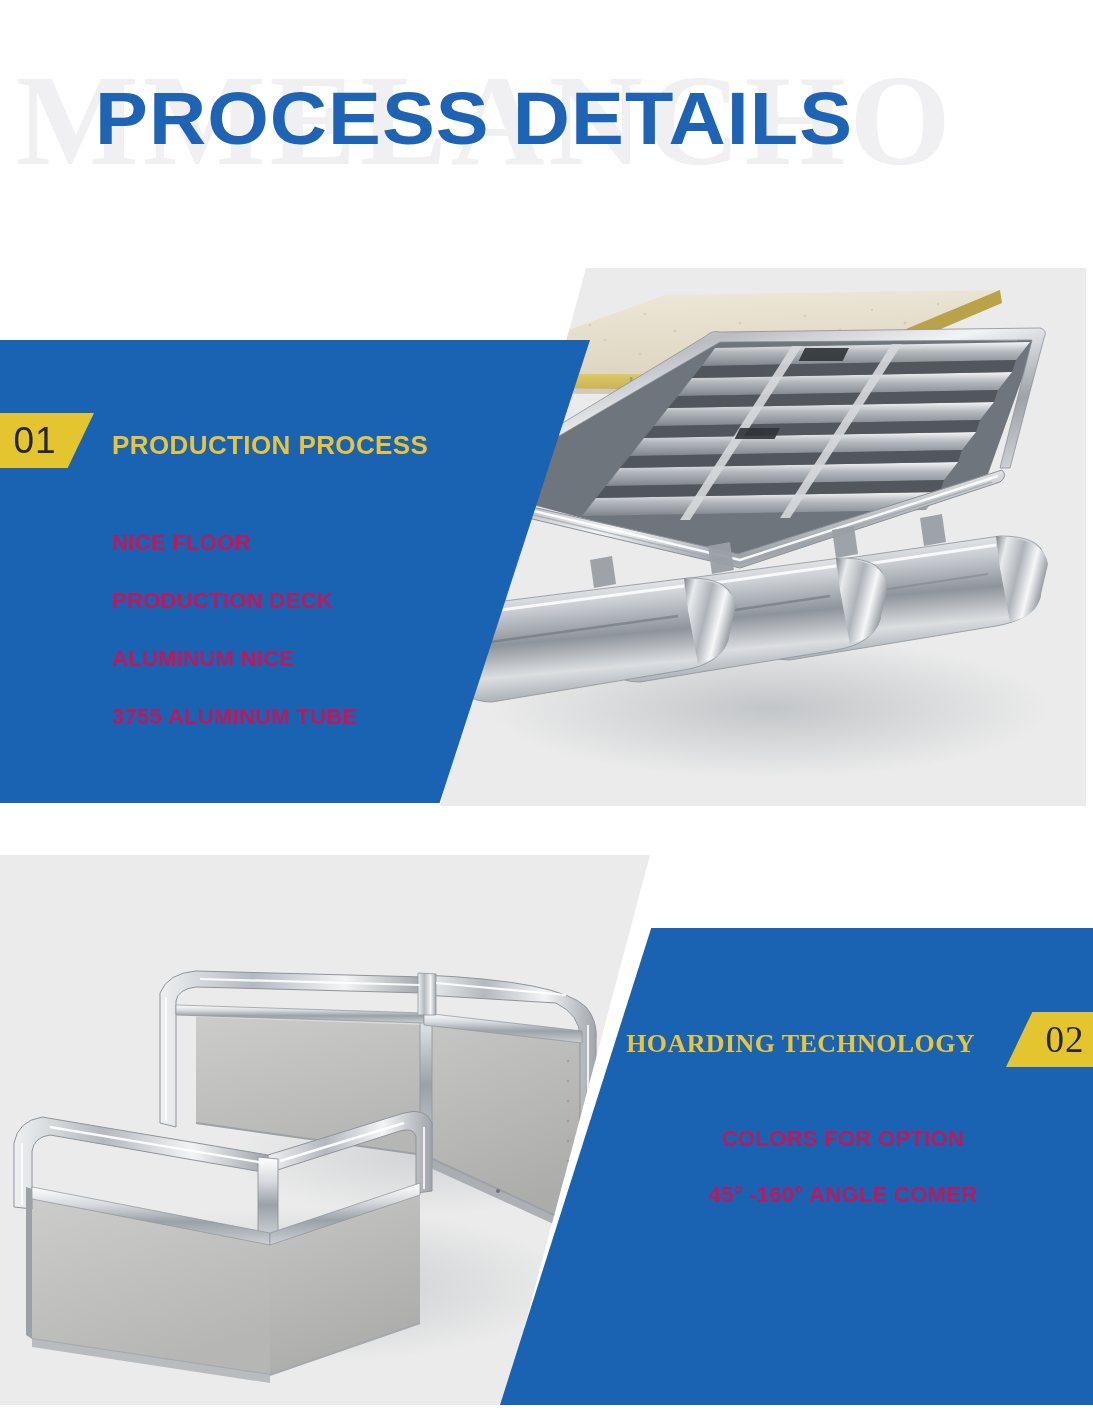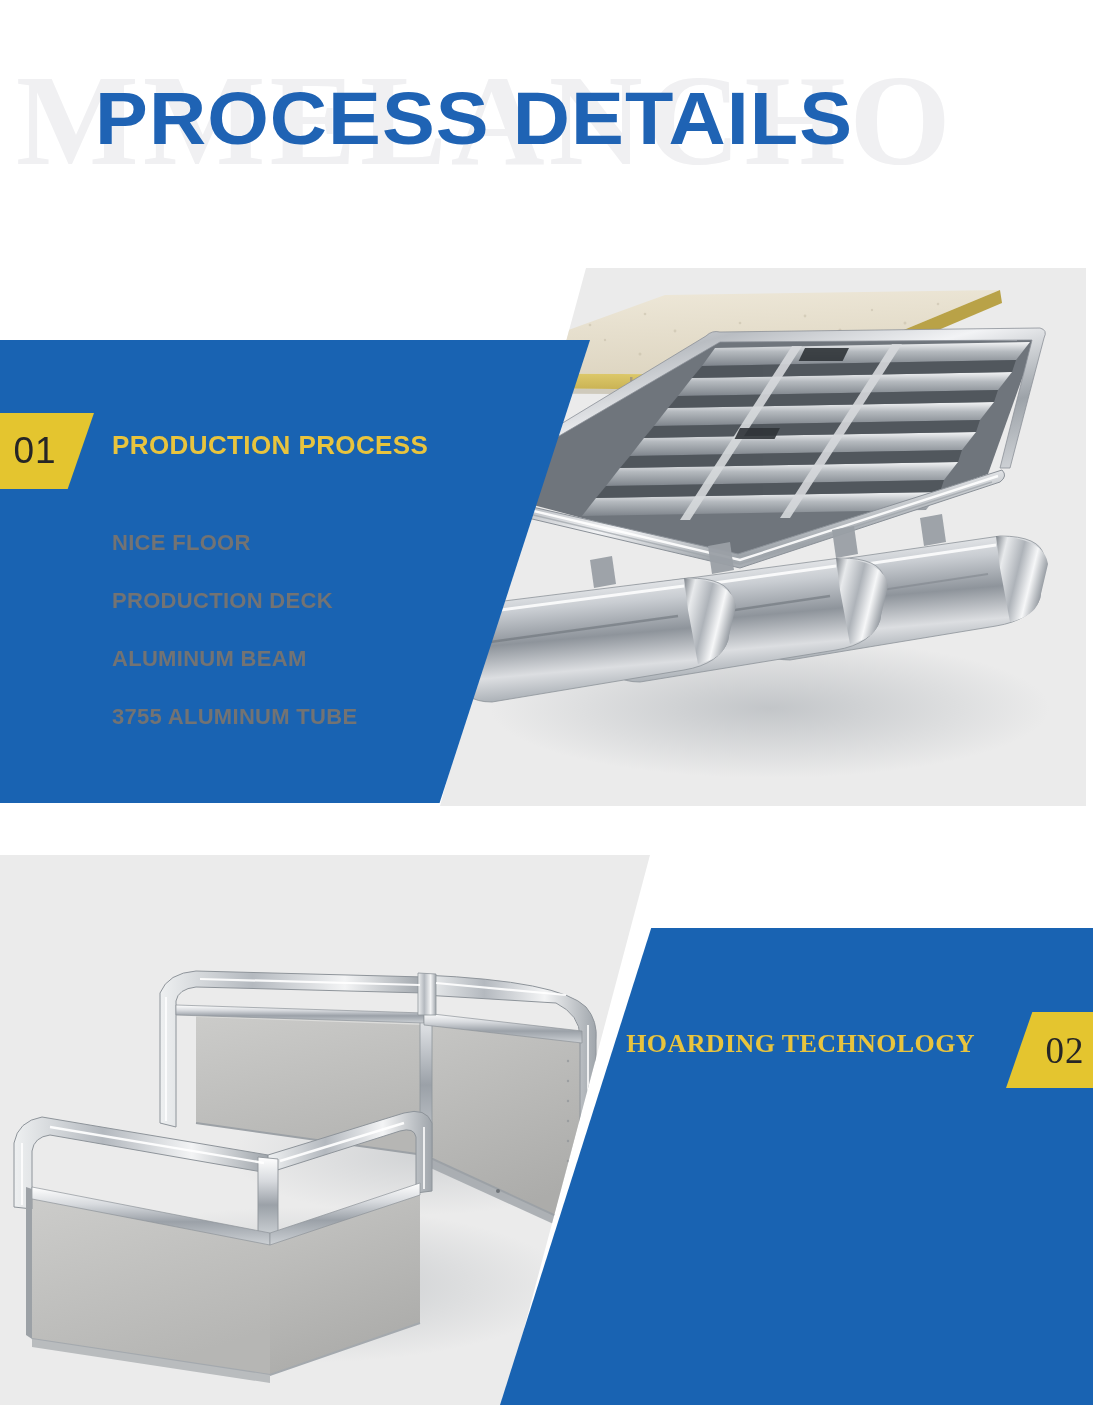--- a/index.html
+++ b/index.html
@@ -67,21 +67,21 @@
   .blue-panel {
     position: absolute;
     background: #1963b2;
     overflow: hidden;
   }
 
   
   .badge {
     position: absolute;
     width: 94px;
-    height: 76px;
+    height: 55px;
     background: #e4c52f;
     display: flex;
     align-items: center;
     justify-content: center;
     font-size: 37px;
     font-weight: 400;
     color: #262626;
     letter-spacing: 1px;
     font-family: "Liberation Sans", sans-serif;
   }
@@ -94,21 +94,21 @@
     font-weight: 700;
     color: #e8c43e;
     letter-spacing: 0.4px;
     white-space: nowrap;
     line-height: 1;
   }
 
   .bullet-list { position: absolute; }
   .bullet-list li {
     list-style: none;
-    color: #737373;
+    color: #be185d;
     font-size: 22px;
     font-weight: 700;
     letter-spacing: 0.3px;
     margin-bottom: 36px;
     white-space: nowrap;
     line-height: 1;
   }
   .bullet-list.centered li { text-align: center; }
 
   
@@ -323,21 +323,21 @@
 
     <div class="blue-panel" id="s1-blue"></div>
 
     <div class="badge badge-left" id="s1-badge">01</div>
 
     <div class="section-title" id="s1-title">PRODUCTION PROCESS</div>
 
     <ul class="bullet-list" id="s1-bullets">
       <li>NICE FLOOR</li>
       <li>PRODUCTION DECK</li>
-      <li>ALUMINUM BEAM</li>
+      <li>ALUMINUM NICE</li>
       <li>3755 ALUMINUM TUBE</li>
     </ul>
   </div>
 
   <div class="section" id="section-two">
 
     <div class="img-panel" id="s2-image">
       <svg class="illus2" width="650" height="550" viewBox="0 0 650 550">
         <defs>
           <linearGradient id="tube1" x1="0" y1="0" x2="0" y2="1">
@@ -437,15 +437,19 @@
         </g>
       </svg>
     </div>
 
     <div class="blue-panel" id="s2-blue"></div>
 
     <div class="badge badge-right" id="s2-badge">02</div>
 
     <div class="section-title" id="s2-title">HOARDING TECHNOLOGY</div>
 
+    <ul class="bullet-list centered" id="s2-bullets">
+      <li>COLORS FOR OPTION</li>
+      <li>45° -160°   ANGLE COMER</li>
+    </ul>
   </div>
 
 </div>
 
 </body></html>

